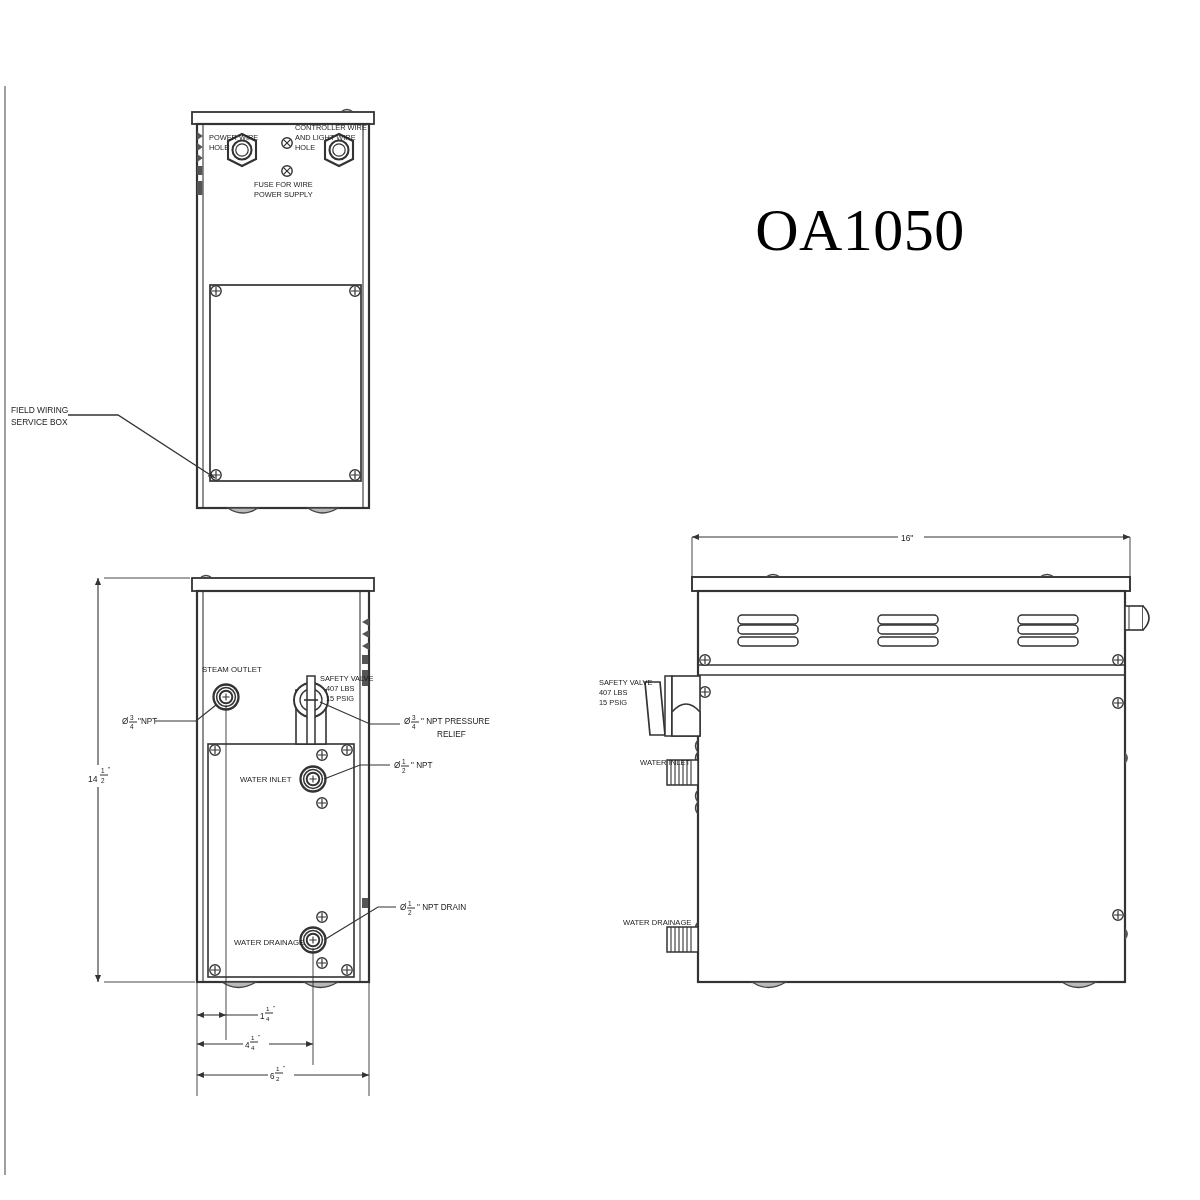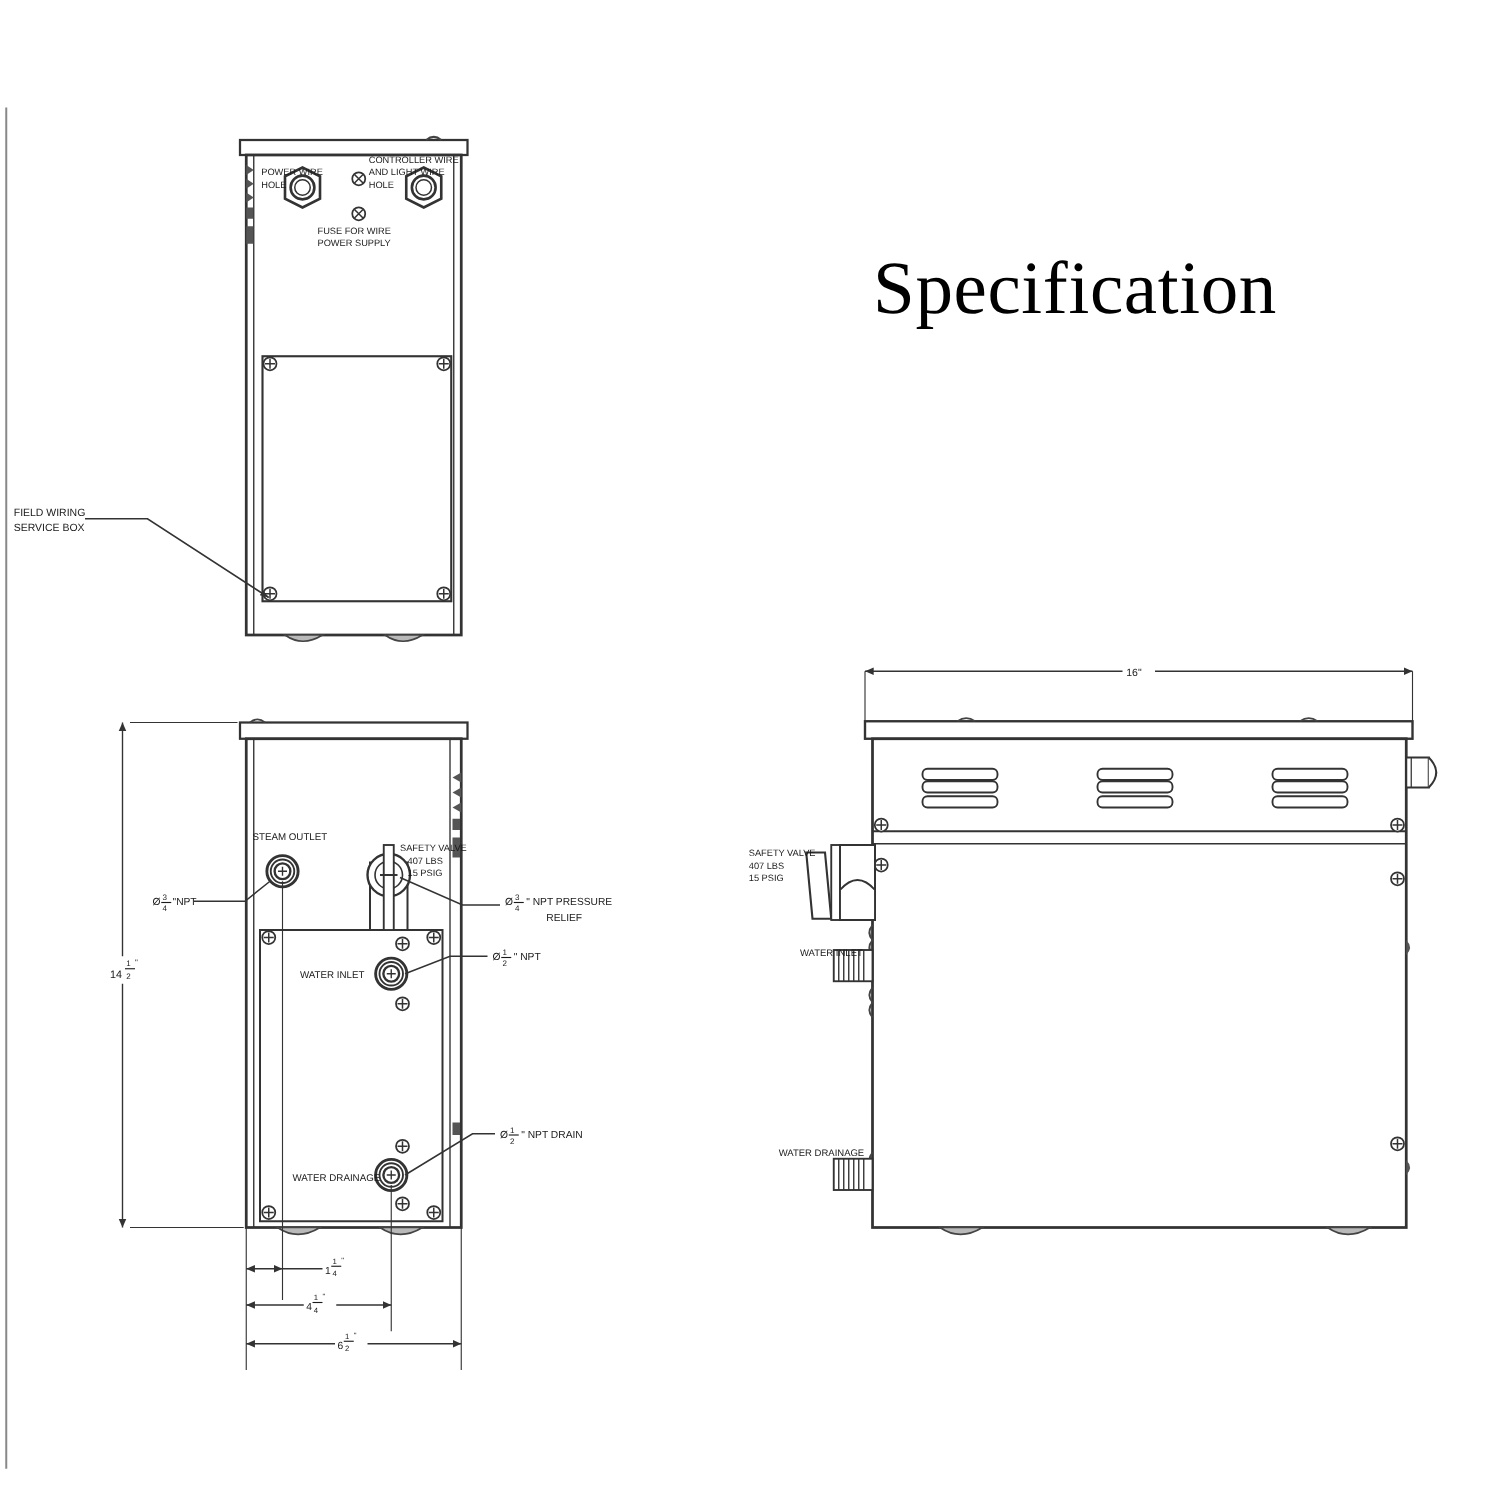--- a/index.html
+++ b/index.html
@@ -471,16 +471,16 @@
         <text x="640" y="765">WATER INLET</text>
       </g>
       <g font-size="7.6" fill="#1a1a1a" font-family="Liberation Sans, sans-serif">
         <text x="623" y="925">WATER DRAINAGE</text>
       </g>
     </g>
 
   </svg>
 
   <div class="title-block">
-    <div class="title-line">Specification</div>
+    <div class="title-line">OA1050</div>
   </div>
 
 </div>
 
 </body></html>

